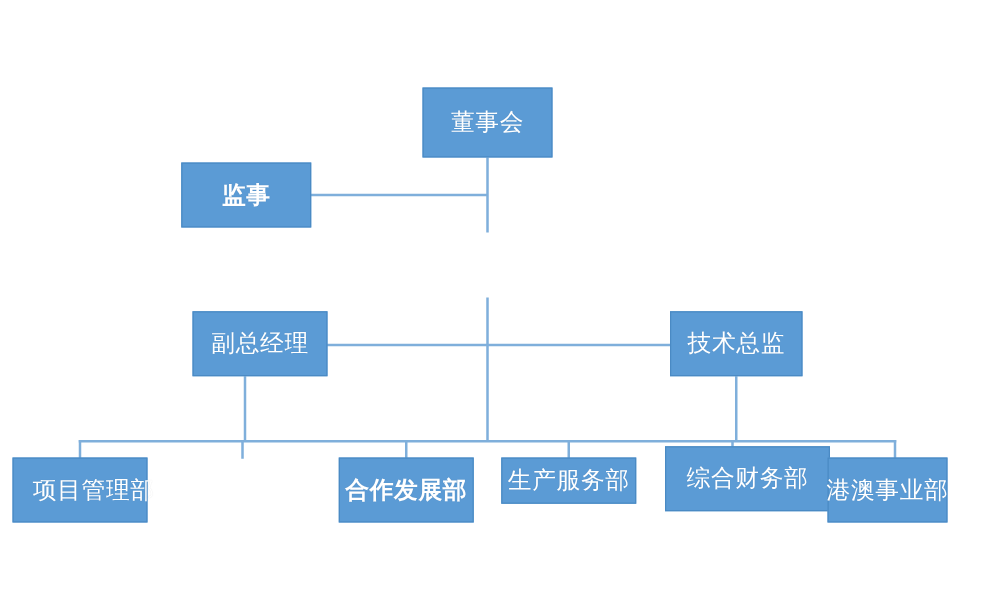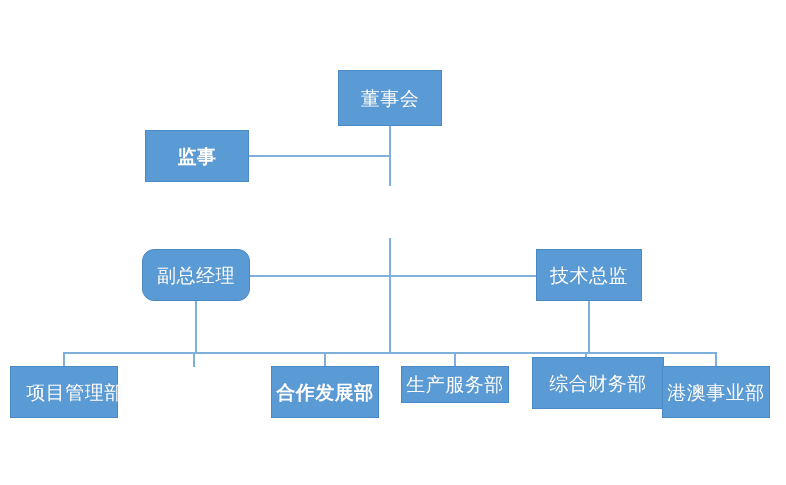--- a/index.html
+++ b/index.html
@@ -73,21 +73,21 @@
 
   <div class="node" style="left:338px; top:70px; width:104px; height:56px;">
     <span class="node-label">董事会</span>
   </div>
 
   <div class="node" style="left:145px; top:130px; width:104px; height:52px;font-weight:bold;">
     <span class="node-label">监事</span>
   </div>
 
 
-  <div class="node" style="left:142px; top:249px; width:108px; height:52px;border-radius:12px;">
+  <div class="node" style="left:154px; top:249px; width:108px; height:52px;">
     <span class="node-label">副总经理</span>
   </div>
 
   <div class="node" style="left:536px; top:249px; width:106px; height:52px;align-items:center;">
     <span class="node-label">技术总监</span>
   </div>
 
   <div class="node" style="left:10px; top:366px; width:108px; height:52px;padding-left:22px;">
     <span class="node-label">项目管理部</span>
   </div>
@@ -98,17 +98,17 @@
   </div>
 
   <div class="node" style="left:401px; top:366px; width:108px; height:37px;">
     <span class="node-label">生产服务部</span>
   </div>
 
   <div class="node" style="left:532px; top:357px; width:132px; height:52px;">
     <span class="node-label">综合财务部</span>
   </div>
 
-  <div class="node" style="left:662px; top:366px; width:108px; height:52px;">
+  <div class="node" style="left:662px; top:366px; width:96px; height:52px;">
     <span class="node-label">港澳事业部</span>
   </div>
 
 </div>
 
 </body></html>

